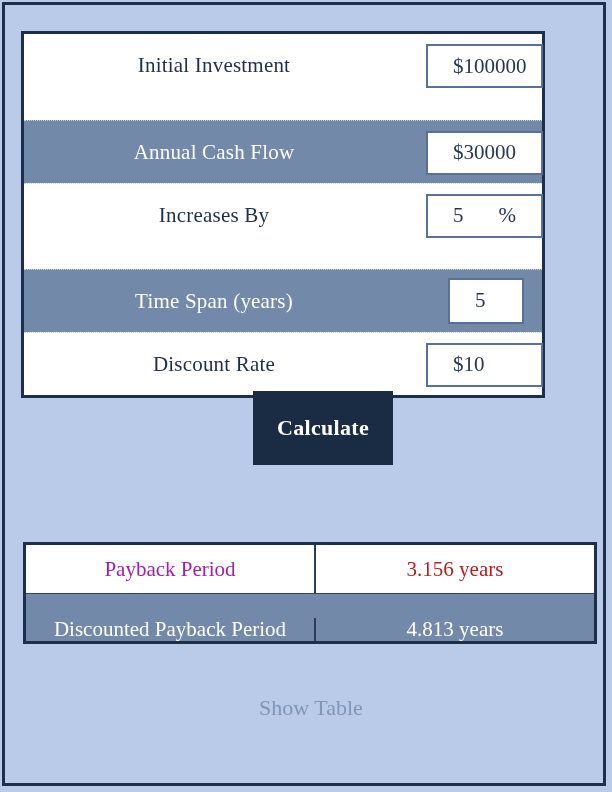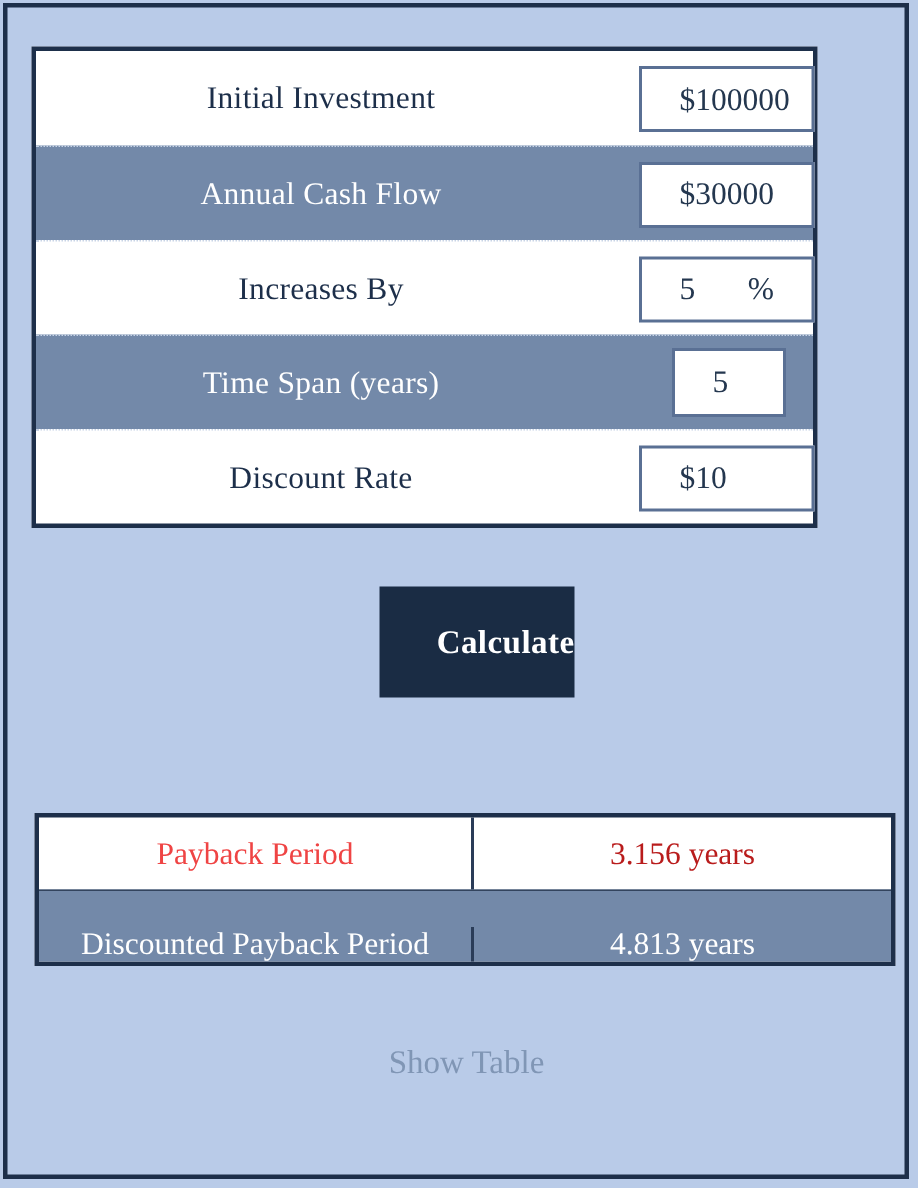--- a/index.html
+++ b/index.html
@@ -39,20 +39,21 @@
   }
   .input-row {
     position: relative;
     height: 63px;
     display: flex;
     align-items: center;
     box-sizing: border-box;
   }
   .input-row.alt {
     background: #7389a9;
+    margin-top: 23px;
   }
   .input-row.alt + .input-row,
   .input-row + .input-row.alt {
     border-top: 1px dotted #c8d4e6;
   }
   .row-label {
     flex: 0 0 390px;
     text-align: center;
     font-size: 21px;
     color: #1d2f4a;
@@ -97,32 +98,31 @@
   .field .unit {
     margin-left: auto;
     font-size: 21px;
   }
 
   
   #calculate-button {
     position: absolute;
     left: 248px;
     top: 386px;
-    width: 130px;
+    width: 140px;
     height: 74px;
     background: #1a2c44;
     color: #ffffff;
     border: none;
     font-family: "Liberation Serif", "DejaVu Serif", serif;
     font-size: 22px;
     font-weight: bold;
     letter-spacing: 0.3px;
     cursor: pointer;
     padding: 0;
-    text-align: right;
   }
 
   
   #results-table {
     position: absolute;
     left: 18px;
     top: 537px;
     width: 574px;
     box-sizing: border-box;
     border: 3px solid #1d2f4a;
@@ -136,21 +136,21 @@
   .result-row.alt {
     background: #7389a9;
     border-top: 1px solid #33445e;
   }
   .result-label {
     flex: 0 0 290px;
     display: flex;
     align-items: center;
     justify-content: center;
     font-size: 21px;
-    color: #ef4444;
+    color: #a21caf;
     border-right: 2px solid #2a3c58;
     box-sizing: border-box;
   }
   .result-value {
     flex: 1 1 auto;
     display: flex;
     align-items: center;
     justify-content: center;
     font-size: 21px;
     color: #b91c1c;

